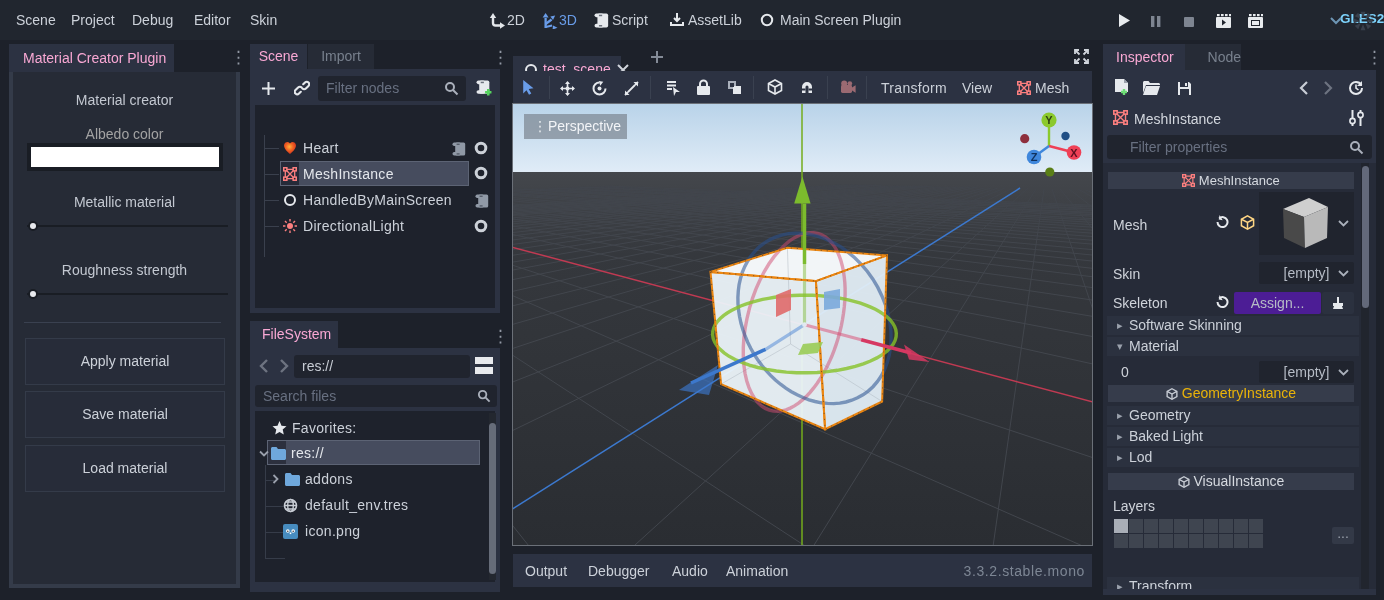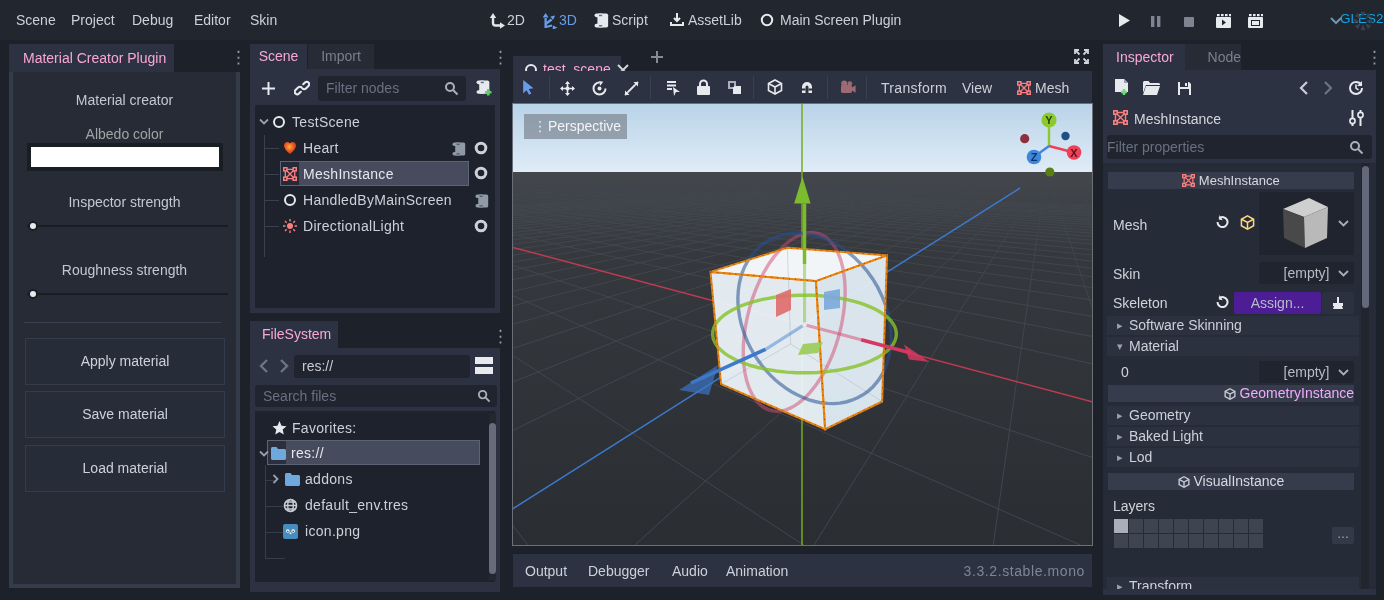--- a/index.html
+++ b/index.html
@@ -81,21 +81,21 @@
     </svg>
   <svg class="ic" style="left:1248px;top:14px" width="15" height="14" viewBox="0 0 15 14">
       <rect x="0" y="3" width="15" height="11" rx="1" fill="#e8ebee"></rect>
       <rect x="1" y="0" width="2.6" height="2.2" fill="#e8ebee"></rect>
       <rect x="5" y="0" width="2.6" height="2.2" fill="#e8ebee"></rect>
       <rect x="9" y="0" width="2.6" height="2.2" fill="#e8ebee"></rect>
       <rect x="13" y="0" width="2" height="2.2" fill="#e8ebee"></rect>
       <path d="M3 6h9v6H3z" fill="#21262f"></path>
       <path d="M4 7h7v4H4z" fill="#e8ebee"></path>
     </svg>
-  <div class="abs" style="left:1340px;top:11px;color:#0ea5e9;font-weight:normal;font-size:13.5px">GLES2</div>
+  <div class="abs" style="left:1340px;top:11px;color:#7dd3fc;font-weight:bold;font-size:13.5px">GLES2</div>
   <svg class="ic" style="left:1330px;top:17px" width="12" height="8" viewBox="0 0 12 8">
       <path d="M1 1l5 5 5-5" stroke="#6d95b4" stroke-width="2" fill="none"></path>
     </svg>
   <svg class="ic" style="left:1353px;top:11px" width="20" height="20" viewBox="0 0 20 20">
       <g fill="#39404c">
         <polygon points="13.2,10.0 19.3,7.5 19.3,12.5"></polygon>
         <polygon points="12.3,12.3 18.3,14.8 14.8,18.3"></polygon>
         <polygon points="10.0,13.2 12.5,19.3 7.5,19.3"></polygon>
         <polygon points="7.7,12.3 5.2,18.3 1.7,14.8"></polygon>
         <polygon points="6.8,10.0 0.7,12.5 0.7,7.5"></polygon>
@@ -107,21 +107,21 @@
 </div>
 
 <div class="abs tabA" style="left:9px;top:44px;width:165px;height:28px;line-height:28px;padding-left:14px">Material Creator Plugin</div>
 <div class="abs dots" style="left:230px;top:49px">⋮</div>
 <div class="abs" style="left:9px;top:72px;width:231px;height:516px;background:#343b49"></div>
 <div class="abs" style="left:13px;top:72px;width:223px;height:512px;background:#262b36"></div>
 <div class="abs" style="left:13px;top:92px;width:223px;text-align:center;color:#c3c8d1">Material creator</div>
 <div class="abs" style="left:13px;top:126px;width:223px;text-align:center;color:#a3a3a3">Albedo color</div>
 <div class="abs" style="left:27px;top:143px;width:196px;height:28px;background:#191d24"></div>
 <div class="abs" style="left:31px;top:147px;width:188px;height:20px;background:#ffffff"></div>
-<div class="abs" style="left:13px;top:194px;width:223px;text-align:center;color:#c3c8d1">Inspector strength</div>
+<div class="abs" style="left:13px;top:194px;width:223px;text-align:center;color:#c3c8d1">Metallic material</div>
 <div class="abs" style="left:27px;top:225px;width:201px;height:2px;background:#191d24"></div>
 <div class="abs" style="left:28px;top:221px;width:10px;height:10px;border-radius:50%;background:#191d24"></div>
 <div class="abs" style="left:30px;top:223px;width:6px;height:6px;border-radius:50%;background:#e8eaee"></div>
 <div class="abs" style="left:13px;top:262px;width:223px;text-align:center;color:#c3c8d1">Roughness strength</div>
 <div class="abs" style="left:27px;top:293px;width:201px;height:2px;background:#191d24"></div>
 <div class="abs" style="left:28px;top:289px;width:10px;height:10px;border-radius:50%;background:#191d24"></div>
 <div class="abs" style="left:30px;top:291px;width:6px;height:6px;border-radius:50%;background:#e8eaee"></div>
 <div class="abs" style="left:24px;top:322px;width:197px;height:1px;background:#3a4150"></div>
 <div class="abs" style="left:25px;top:338px;width:200px;height:47px;background:#272c39;border:1px solid #343b49;text-align:center;line-height:45px;color:#ccd1d9">Apply material</div>
 <div class="abs" style="left:25px;top:391px;width:200px;height:47px;background:#272c39;border:1px solid #343b49;text-align:center;line-height:45px;color:#ccd1d9">Save material</div>
@@ -153,29 +153,20 @@
     <rect x="4.4" y="1.6" width="3" height="1.4" fill="#6c727d"></rect>
     <path d="M11.5 8.5v6M8.5 11.5h6" stroke="#56d45f" stroke-width="2.4"></path>
   </svg>
 <div class="abs tree" style="left:255px;top:105px;width:240px;height:203px">
 
   <div class="abs" style="left:9px;top:30px;width:1px;height:122px;background:#3a404d"></div>
   <div class="abs" style="left:9px;top:43px;width:15px;height:1px;background:#3a404d"></div>
   <div class="abs" style="left:9px;top:69px;width:15px;height:1px;background:#3a404d"></div>
   <div class="abs" style="left:9px;top:95px;width:15px;height:1px;background:#3a404d"></div>
   <div class="abs" style="left:9px;top:121px;width:15px;height:1px;background:#3a404d"></div>
-  <div class="row" style="top:4px">
-    <svg class="ic" style="left:4px;top:9px" width="10" height="7" viewBox="0 0 10 7">
-        <path d="M1 1.5l4 4 4-4" fill="none" stroke="#9aa0ac" stroke-width="1.8"></path>
-      </svg>
-    <svg class="ic" style="left:17px;top:6px" width="14" height="14" viewBox="0 0 14 14">
-        <circle cx="7" cy="7" r="5" fill="none" stroke="#e6e9ed" stroke-width="2"></circle>
-      </svg>
-    <span style="position:absolute;left:37px">TestScene</span>
-  </div>
   <div class="row" style="top:30px">
     <svg class="ic" style="left:28px;top:6px" width="14" height="14" viewBox="0 0 14 14">
         <defs>
           <radialGradient id="hg" cx="0.45" cy="0.4" r="0.7">
             <stop offset="0" stop-color="#ffb33c"></stop>
             <stop offset="0.45" stop-color="#f06022"></stop>
             <stop offset="1" stop-color="#c3251f"></stop>
           </radialGradient>
         </defs>
         <path d="M7 13S1 8.5 1 4.5C1 2 3 1 4.5 1 6 1 7 2.5 7 2.5S8 1 9.5 1C11 1 13 2 13 4.5 13 8.5 7 13 7 13z" fill="url(#hg)"></path>
@@ -550,21 +541,21 @@
     </g>
   </svg>
 <div class="abs" style="left:1134px;top:111px;color:#d3d7de">MeshInstance</div>
 <svg class="ic" style="left:1349px;top:110px" width="15" height="16" viewBox="0 0 15 16">
     <g stroke="#e6e9ed" stroke-width="2">
       <path d="M3.5 0v16M11.5 0v16"></path>
     </g>
     <circle cx="3.5" cy="11" r="2.6" fill="#2c3242" stroke="#e6e9ed" stroke-width="1.6"></circle>
     <circle cx="11.5" cy="5" r="2.6" fill="#2c3242" stroke="#e6e9ed" stroke-width="1.6"></circle>
   </svg>
-<div class="abs dark" style="left:1107px;top:135px;width:265px;height:24px;border-radius:3px;line-height:24px"><span style="padding-left:0;color:#687081">Filter properties</span><svg class="abs" style="right:8px;top:5px" width="15" height="15" viewBox="0 0 15 15">
+<div class="abs dark" style="left:1107px;top:135px;width:265px;height:24px;border-radius:3px;line-height:24px"><span style="padding-left:23px;color:#687081">Filter properties</span><svg class="abs" style="right:8px;top:5px" width="15" height="15" viewBox="0 0 15 15">
       <circle cx="6" cy="6" r="4" fill="none" stroke="#aab0bb" stroke-width="2"></circle>
       <path d="M9 9l4.5 4.5" stroke="#aab0bb" stroke-width="2"></path>
     </svg></div>
 
 <div class="abs" style="left:1103px;top:163px;width:273px;height:426px;background:#262b38;overflow:hidden">
   <div class="abs" style="left:5px;top:9px;width:246px;height:17px;background:#363c4b;text-align:center;color:#d6dae0;line-height:17px;font-size:13px">
     <svg style="vertical-align:-2px" width="13" height="13" viewBox="0 0 14 14">
         <g stroke="#fc7f7f" stroke-width="1.3" fill="none">
           <path d="M2.3 2.3h9.4v9.4H2.3z"></path>
           <path d="M2.3 2.3l9.4 9.4M11.7 2.3l-9.4 9.4"></path>
@@ -626,21 +617,21 @@
     </div>
   <div class="abs" style="left:4px;top:174px;width:252px;height:19px;background:#2b313f;line-height:19px">
       <span style="position:absolute;left:10px;color:#9aa1ac;font-size:11px">▾</span>
       <span style="position:absolute;left:22px;color:#ccd1d9">Material</span>
     </div>
   <div class="abs" style="left:18px;top:201px;color:#cfd3da">0</div>
   <div class="abs dark" style="left:156px;top:198px;width:95px;height:22px;border-radius:2px;text-align:center;line-height:22px;color:#b6bcc6">[empty]</div>
   <svg class="ic" style="left:235px;top:206px" width="11" height="7" viewBox="0 0 11 7">
       <path d="M1 1l4.5 4.5L10 1" stroke="#aab0bb" stroke-width="1.8" fill="none"></path>
     </svg>
-  <div class="abs" style="left:5px;top:222px;width:246px;height:17px;background:#363c4b;text-align:right;color:#f0abfc;line-height:17px">
+  <div class="abs" style="left:5px;top:222px;width:246px;height:17px;background:#363c4b;text-align:center;color:#eab308;line-height:17px">
     <svg style="vertical-align:-2px" width="12" height="12" viewBox="0 0 16 16">
         <path d="M8 1l6.5 3.5v7L8 15l-6.5-3.5v-7z" fill="none" stroke="#c8cdd5" stroke-width="1.8"></path>
         <path d="M1.5 4.5L8 8l6.5-3.5M8 8v7" fill="none" stroke="#c8cdd5" stroke-width="1.8"></path>
       </svg>
     GeometryInstance
   </div>
   <div class="abs" style="left:4px;top:243px;width:252px;height:19px;background:#2b313f;line-height:19px">
       <span style="position:absolute;left:10px;color:#9aa1ac;font-size:11px">▸</span>
       <span style="position:absolute;left:22px;color:#ccd1d9">Geometry</span>
     </div>

